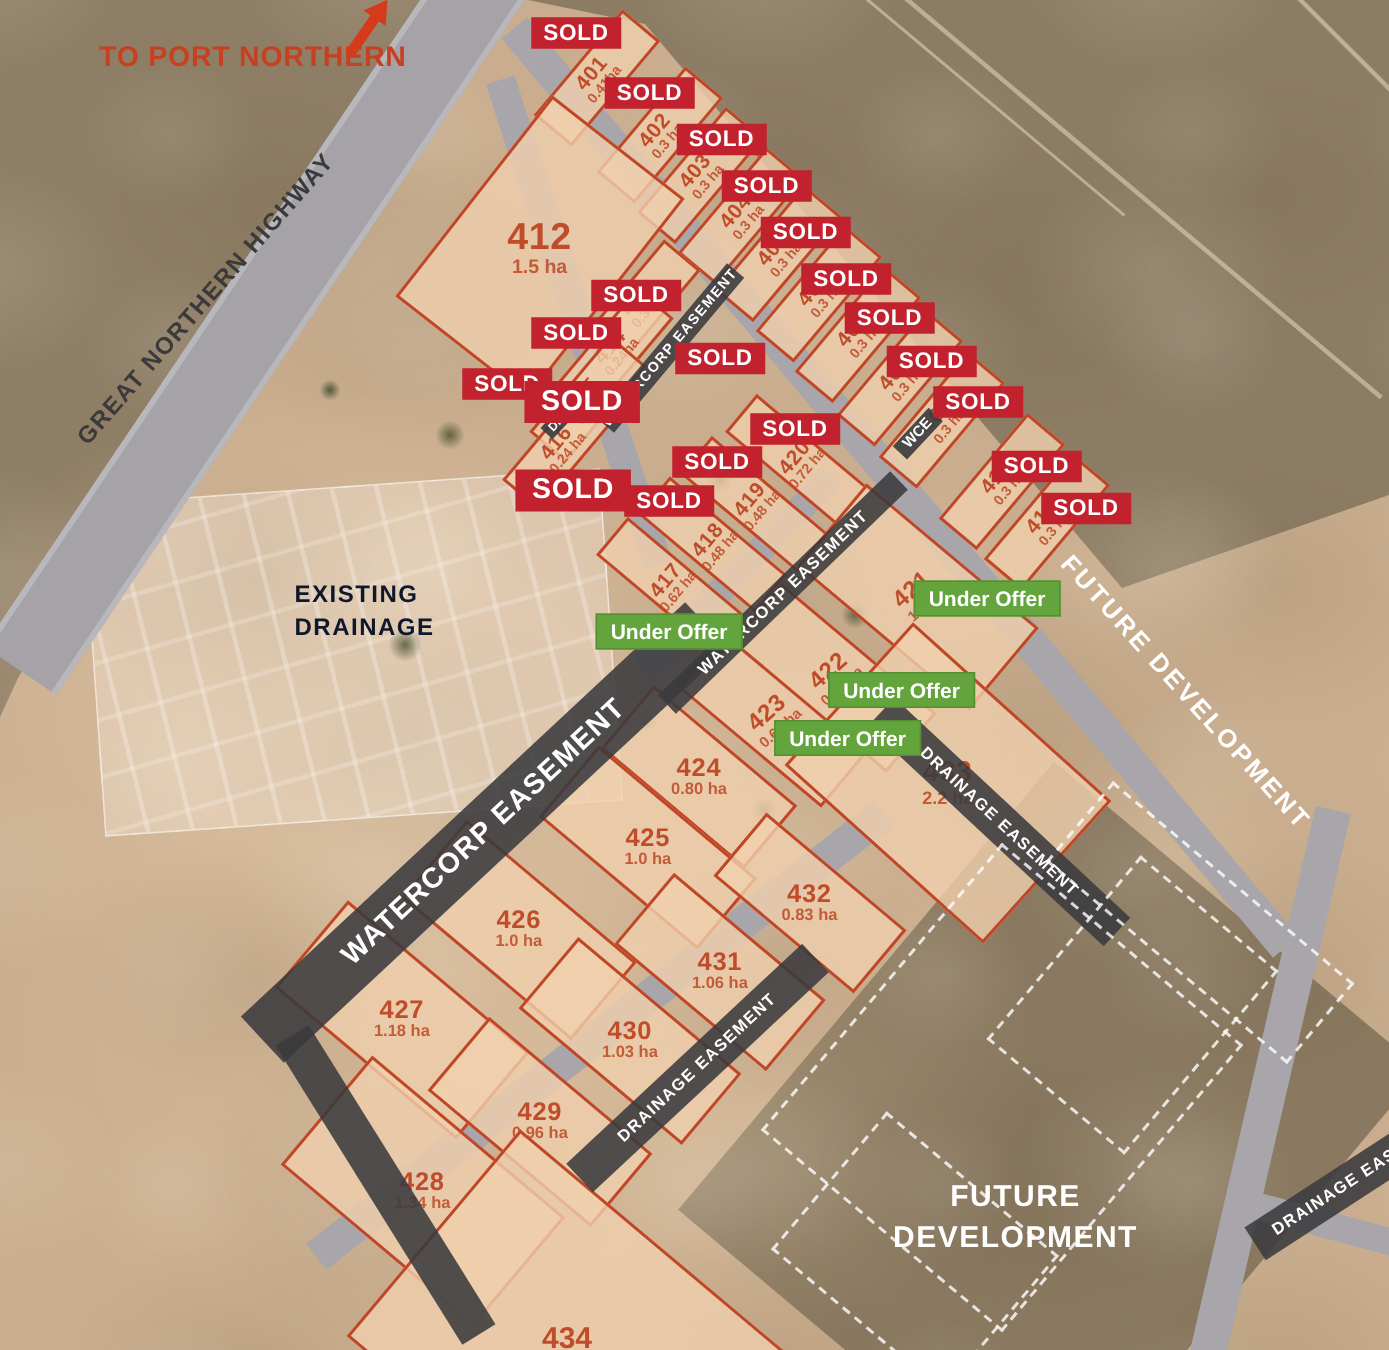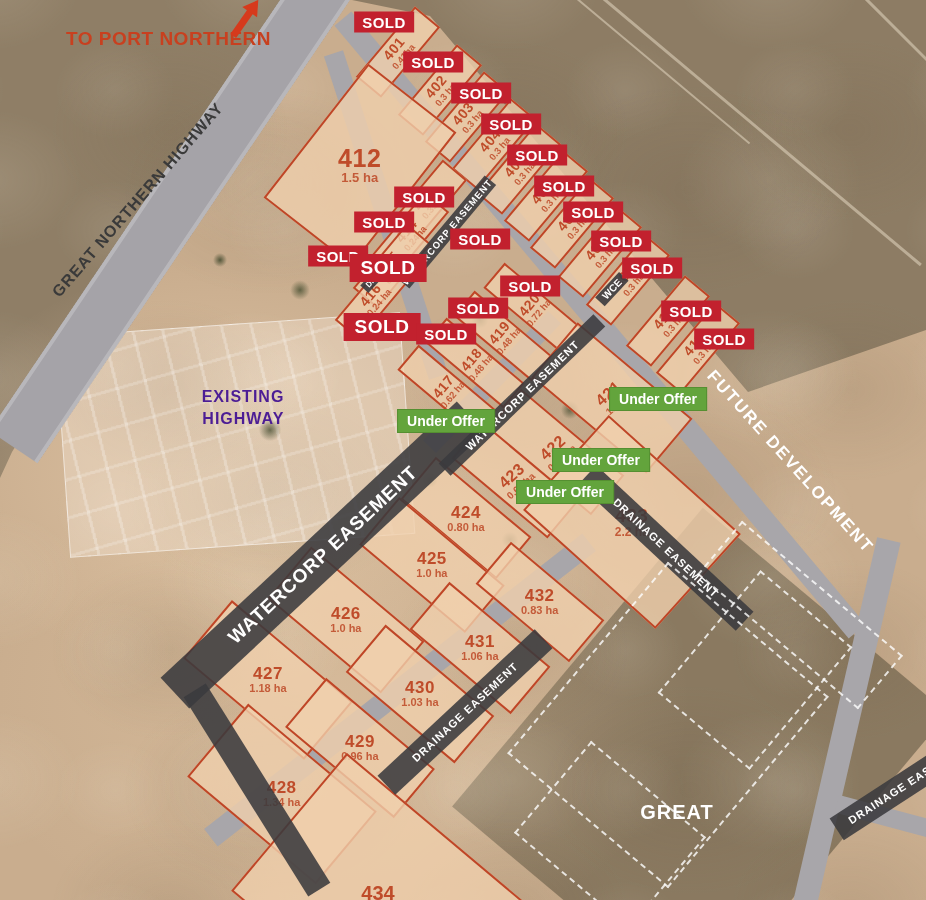--- a/index.html
+++ b/index.html
@@ -74,22 +74,22 @@
   
   .sold{background:#c2212e;color:#fff;font-weight:bold;font-size:15px;
     padding:2px 8px;letter-spacing:.5px;z-index:9;white-space:nowrap;}
   .sold.lg{font-size:19px;padding:3px 11px;}
   .uo{background:#63a43c;border:1px solid #558f31;color:#fff;font-weight:bold;
     font-size:14px;padding:3px 9px;z-index:9;white-space:nowrap;}
 
   
   .tph{z-index:10;color:#c8401f;font-weight:bold;font-size:19px;letter-spacing:.5px;white-space:nowrap;}
   .hwy-label{z-index:5;color:#3a3a3a;font-weight:bold;font-size:16px;letter-spacing:1px;white-space:nowrap;}
-  .cem-label{z-index:4;color:#4c1d95;font-weight:bold;font-size:16px;letter-spacing:1px;
-    text-align:right;line-height:1.35;}
+  .cem-label{z-index:4;color:#0f172a;font-weight:bold;font-size:16px;letter-spacing:1px;
+    text-align:left;line-height:1.35;}
   .fd-road{z-index:7;color:#fff;font-weight:bold;font-size:17px;letter-spacing:2px;white-space:nowrap;}
   .fd-area{z-index:7;color:#fff;font-weight:bold;font-size:20px;letter-spacing:1px;
     text-align:center;line-height:1.35;}
   .arrow-shaft{width:7px;height:34px;background:#d63a1c;z-index:10;}
   .arrow-head{width:0;height:0;border-left:9px solid transparent;border-right:9px solid transparent;
     border-bottom:15px solid #d63a1c;z-index:10;}
 </style>
 </head>
 <body>
 
@@ -103,21 +103,21 @@
   </div>
   <div class="mottle"></div>
   <div class="abs ctr track" style="left:760px;top:130px;width:420px;height:3px;--r:40deg;"></div>
   <div class="abs ctr track" style="left:650px;top:60px;width:260px;height:2px;--r:40deg;"></div>
   <div class="abs ctr track" style="left:895px;top:28px;width:120px;height:3px;--r:45deg;"></div>
 
   <div class="abs cemetery" style="left:62px;top:324px;width:346px;height:222px;"></div>
   <div class="abs trees" style="left:180px;top:230px;width:500px;height:340px;"></div>
   <div class="abs ctr cem-label" style="left:243px;top:408px;">
     <span>EXISTING</span><br>
-    <span>HIGHWAY</span>
+    <span>DRAINAGE</span>
   </div>
 
   <div class="abs ctr road hwy" style="left:170px;top:215px;width:560px;height:58px;--r:124deg;"></div>
   <div class="abs ctr road" style="left:386px;top:215px;width:340px;height:20px;--r:72deg;"></div>
   <div class="abs ctr road" style="left:600px;top:325px;width:800px;height:22px;--r:50deg;"></div>
   <div class="abs ctr road" style="left:492px;top:382px;width:180px;height:18px;--r:134deg;"></div>
   <div class="abs ctr road" style="left:400px;top:690px;width:480px;height:22px;--r:142deg;"></div>
   <div class="abs ctr road" style="left:845px;top:730px;width:390px;height:24px;--r:103deg;"></div>
   <div class="abs ctr road" style="left:890px;top:818px;width:110px;height:18px;--r:15deg;"></div>
 
@@ -351,21 +351,22 @@
   <div class="abs ctr chip" style="left:612px;top:289px;--r:-47deg;transform:translate(-50%,-50%) rotate(-47deg);font-size:10px;padding:1px 6px;">WCE</div>
   <div class="abs ctr chip" style="left:371px;top:282px;transform:translate(-50%,-50%) rotate(-47deg);font-size:8px;padding:1px 4px;">DR</div>
 
   <div class="abs ctr dash" style="left:668px;top:725px;width:210px;height:250px;--r:40deg;"></div>
   <div class="abs ctr dash" style="left:755px;top:670px;width:120px;height:160px;--r:40deg;"></div>
   <div class="abs ctr dash" style="left:610px;top:835px;width:150px;height:120px;--r:40deg;"></div>
   <div class="abs ctr dash" style="left:800px;top:615px;width:210px;height:70px;--r:40deg;"></div>
 
   <div class="abs ctr fd-road" style="left:790px;top:462px;--r:48deg;">FUTURE DEVELOPMENT</div>
   <div class="abs ctr fd-area" style="left:677px;top:812px;">
-    <span>GREAT</span><br>
+    <span>FUTURE</span><br>
+    <span>DEVELOPMENT</span>
   </div>
 
   <div class="abs ctr sold" style="left:384px;top:22px;">SOLD</div>
   <div class="abs ctr sold" style="left:433px;top:62px;">SOLD</div>
   <div class="abs ctr sold" style="left:481px;top:93px;">SOLD</div>
   <div class="abs ctr sold" style="left:511px;top:124px;">SOLD</div>
   <div class="abs ctr sold" style="left:537px;top:155px;">SOLD</div>
   <div class="abs ctr sold" style="left:564px;top:186px;">SOLD</div>
   <div class="abs ctr sold" style="left:593px;top:212px;">SOLD</div>
   <div class="abs ctr sold" style="left:621px;top:241px;">SOLD</div>

